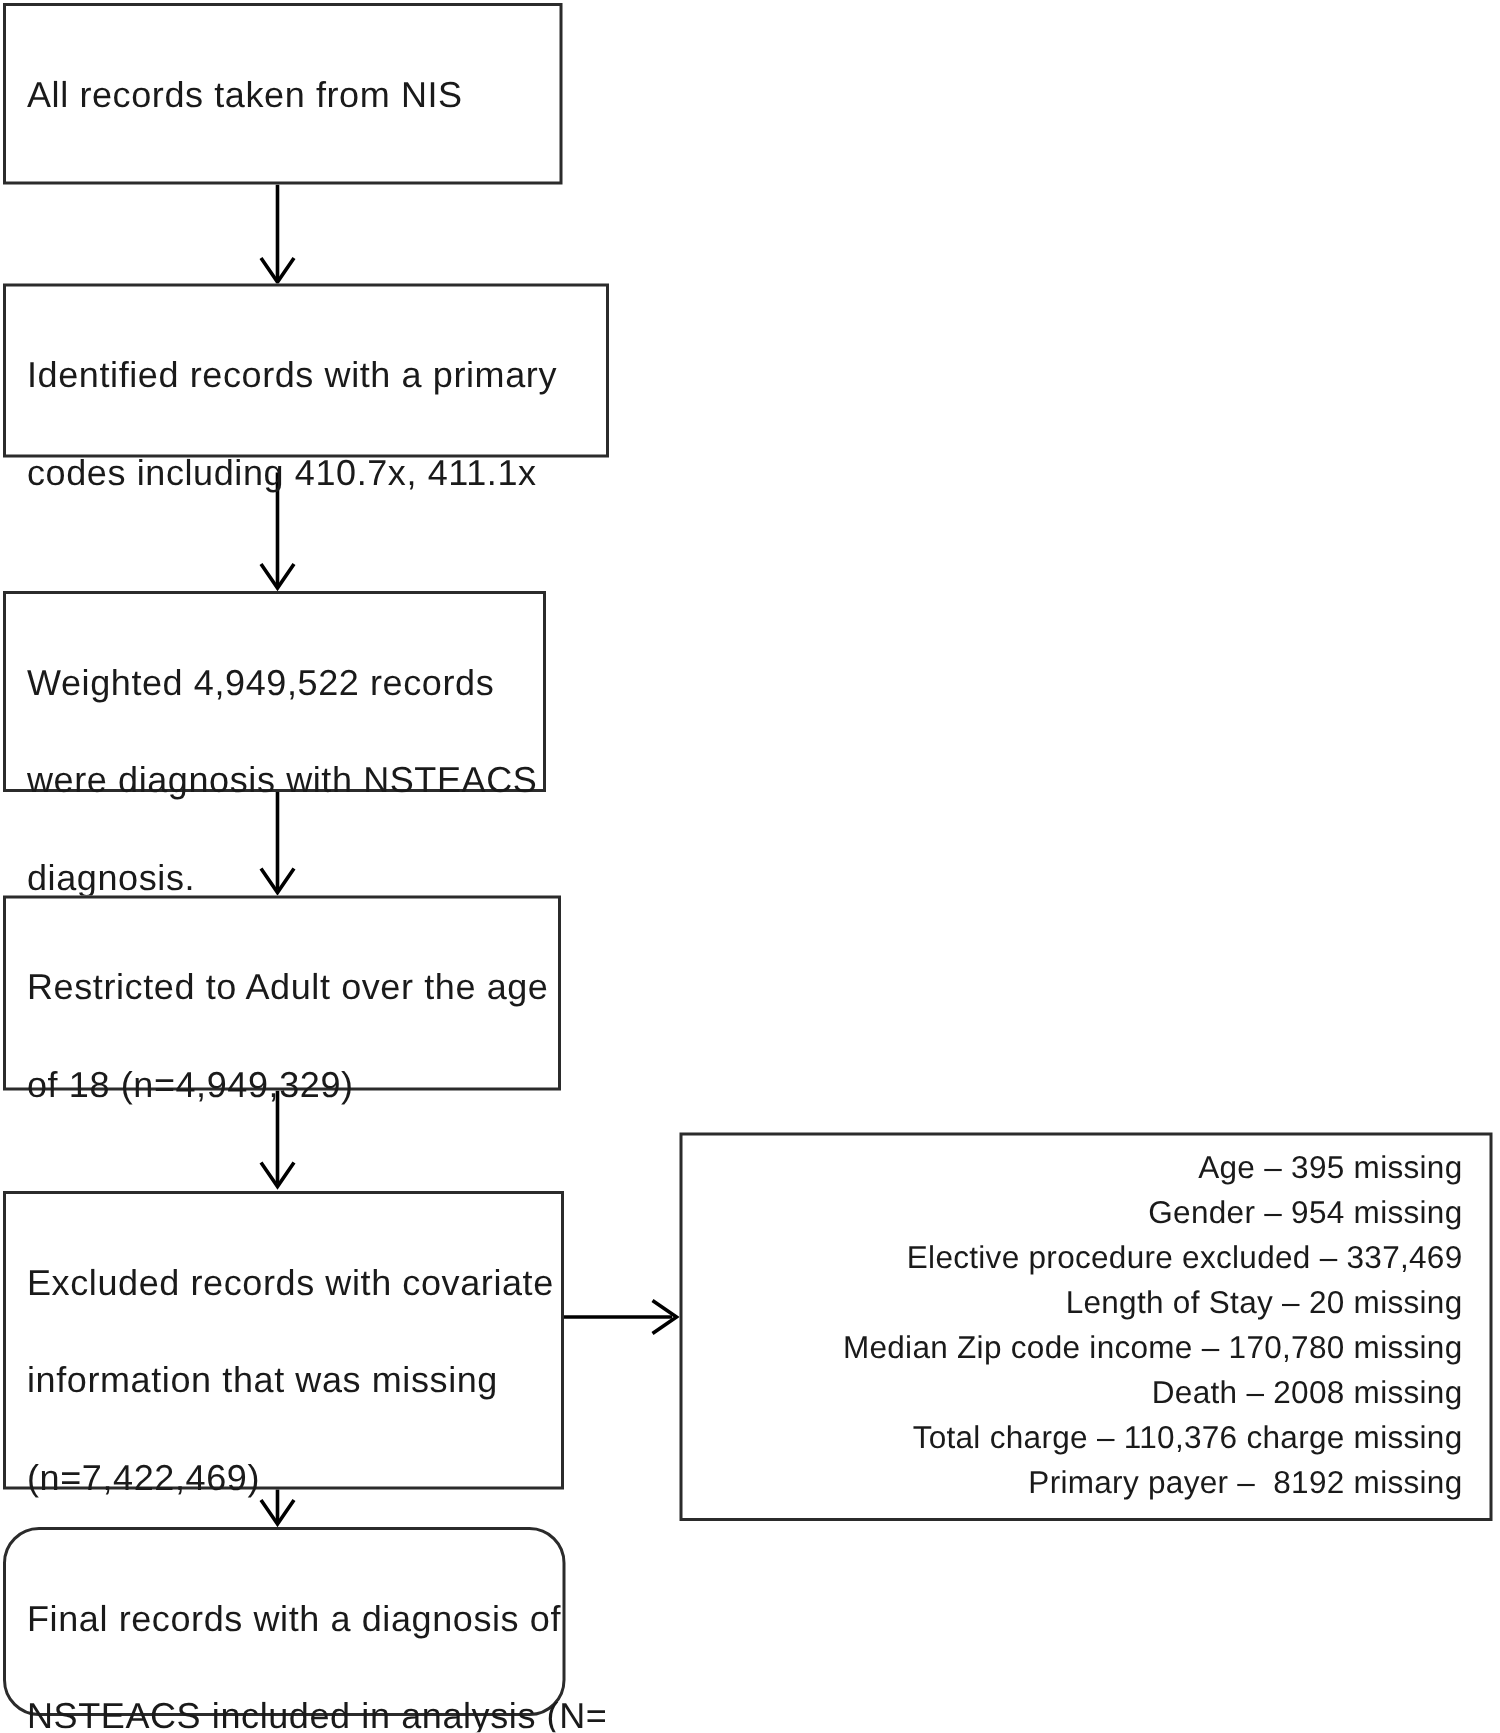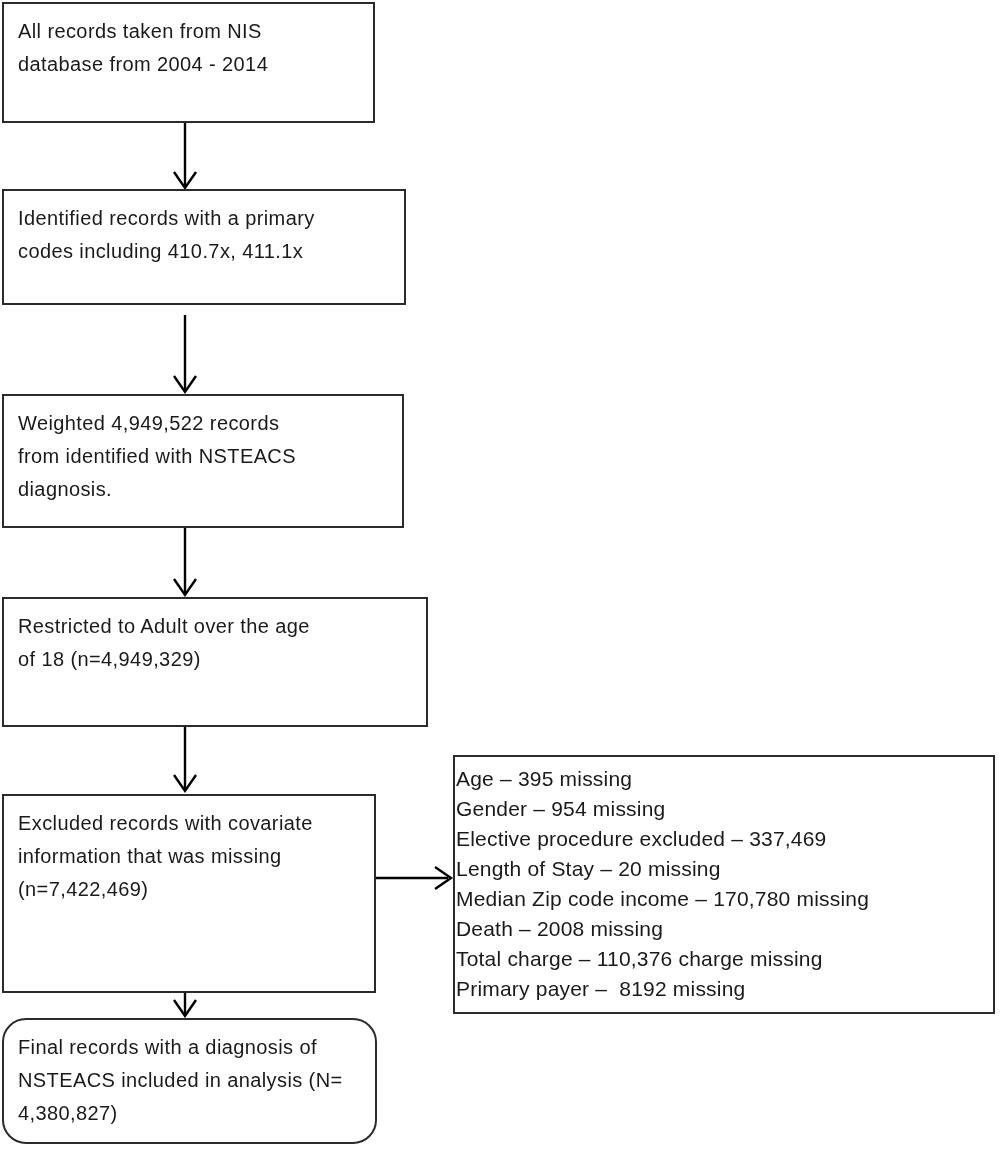--- a/index.html
+++ b/index.html
@@ -20,41 +20,43 @@
   }
   .flow-box{
     position:absolute;
     box-sizing:border-box;
     border:2px solid var(--border);
     background:var(--background);
     padding:11px 14px;
   }
   .flow-box .line{
     white-space:pre;
-    font-size:20px;
+    font-size:24px;
     line-height:33px;
     letter-spacing:0.4px;
+    margin-top:32px;
   }
   .side-box{
     position:absolute;
     box-sizing:border-box;
     border:2px solid var(--border);
     background:var(--background);
-    padding:7px 1px;
+    padding:7px 18px;
+    text-align:right;
   }
   .side-box .line{
     white-space:pre;
     font-size:21px;
     line-height:30px;
     letter-spacing:0.2px;
   }
   #box1{left:2px;  top:2px;    width:373px; height:121px;}
   #box2{left:2px;  top:189px;  width:404px; height:116px;}
-  #box3{left:2px;  top:394px;  width:402px; height:134px;}
-  #box4{left:2px;  top:597px;  width:426px; height:130px;}
+  #box3{left:2px;  top:394px;  width:362px; height:134px;}
+  #box4{left:2px;  top:597px;  width:372px; height:130px;}
   #box5{left:2px;  top:794px;  width:374px; height:199px;}
   #box6{left:2px;  top:1018px; width:375px; height:126px;border-radius:24px;}
   #sidebox{left:453px; top:755px; width:542px; height:259px;}
   .arrows{
     position:absolute;
     left:0; top:0;
     pointer-events:none;
   }
   .arrows line, .arrows polyline{
     stroke:var(--arrow);
@@ -90,31 +92,30 @@
       <polyline points="174,1000 185,1016 196,1000"></polyline>
     </g>
     <g>
       <line x1="376" y1="878" x2="448" y2="878"></line>
       <polyline points="435,867 451,878 435,889"></polyline>
     </g>
   </svg>
 
   <div class="flow-box" id="box1">
     <div class="line">All records taken from NIS</div>
-    <div class="line">database from 2004 - 2014</div>
   </div>
 
   <div class="flow-box" id="box2">
     <div class="line">Identified records with a primary</div>
     <div class="line">codes including 410.7x, 411.1x</div>
   </div>
 
   <div class="flow-box" id="box3">
     <div class="line">Weighted 4,949,522 records</div>
-    <div class="line">from identified with NSTEACS</div>
+    <div class="line">were diagnosis with NSTEACS</div>
     <div class="line">diagnosis.</div>
   </div>
 
   <div class="flow-box" id="box4">
     <div class="line">Restricted to Adult over the age</div>
     <div class="line">of 18 (n=4,949,329)</div>
   </div>
 
   <div class="flow-box" id="box5">
     <div class="line">Excluded records with covariate</div>

